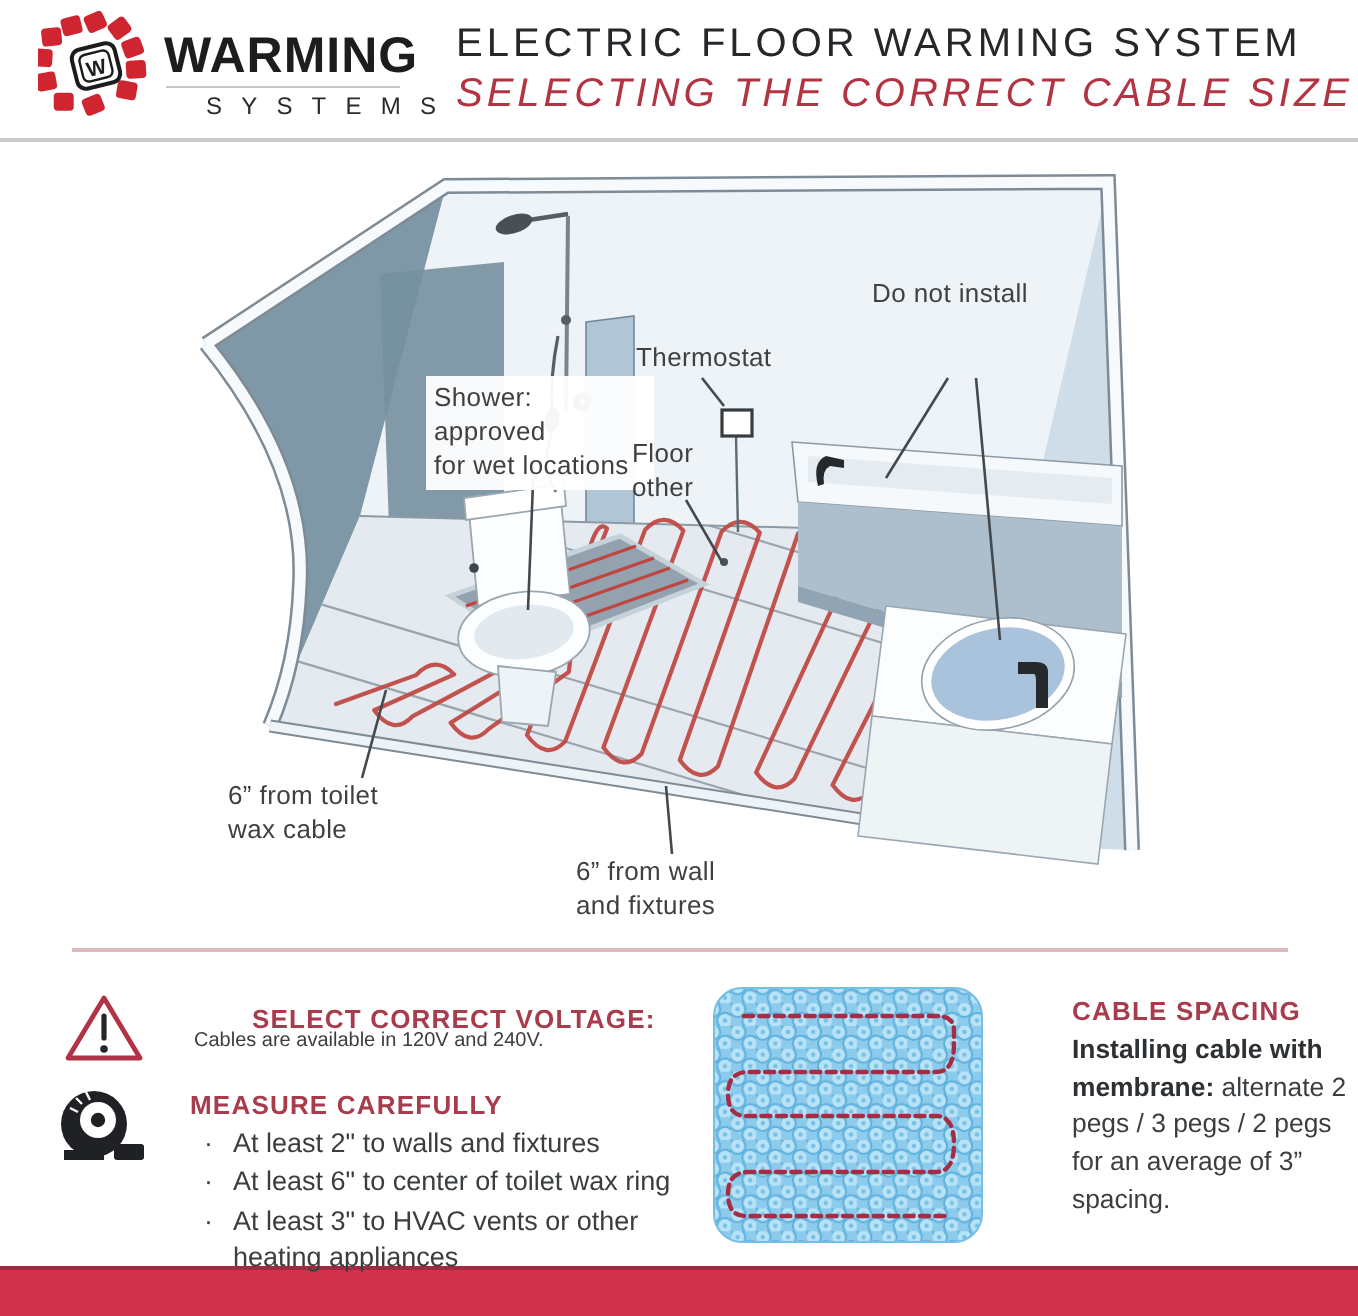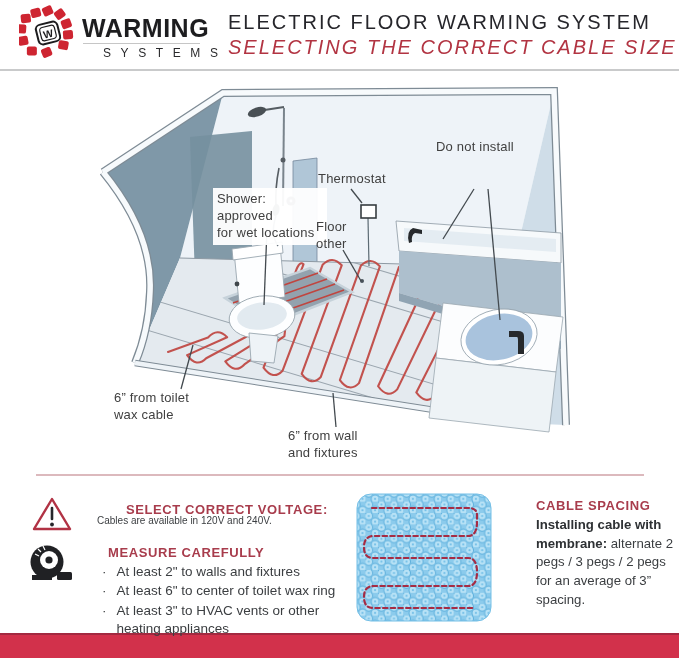--- a/index.html
+++ b/index.html
@@ -201,21 +201,21 @@
   <div class="tip-body" style="left:97px; top:515px;">Cables are available in 120V and 240V.</div>
 
   <svg class="icon" style="left:26px; top:541px;" width="48" height="46" viewBox="0 0 48 46">
     <circle cx="21" cy="21" r="16.5" fill="#202124"></circle>
     <circle cx="23" cy="19" r="9" fill="#ffffff"></circle>
     <circle cx="23" cy="19" r="3.6" fill="#202124"></circle>
     <rect x="31" y="31" width="15" height="8" rx="1.5" fill="#202124"></rect>
     <rect x="6" y="34" width="20" height="5" fill="#202124"></rect>
     <path d="M9,13 l4,2 M12,8 l3,3 M17,5 l2,4" stroke="#ffffff" stroke-width="1.2"></path>
   </svg>
-  <div class="tip-head" style="left:108px; top:545px;">MEASURE CAREFULLY</div>
+  <div class="tip-head" style="left:95px; top:545px;">MEASURE CAREFULLY</div>
   <div class="bullets">
     <div class="bul">
       <span class="dot">·</span>
       <span>At least 2" to walls and fixtures</span>
     </div>
     <div class="bul">
       <span class="dot">·</span>
       <span>At least 6" to center of toilet wax ring</span>
     </div>
     <div class="bul">

